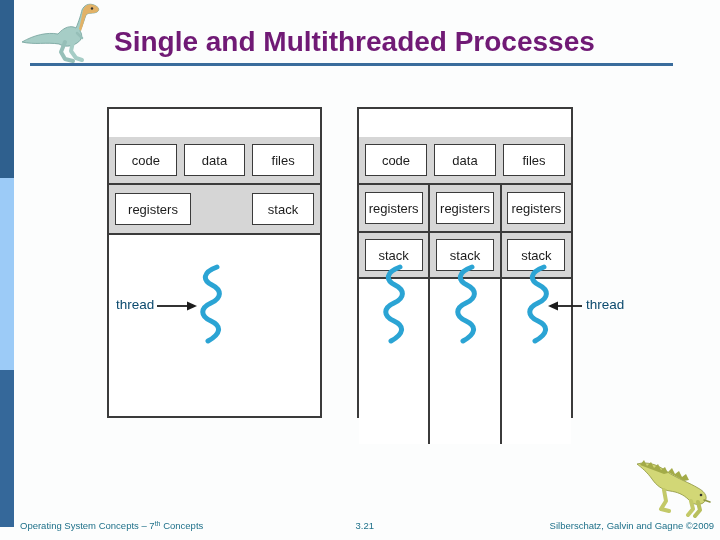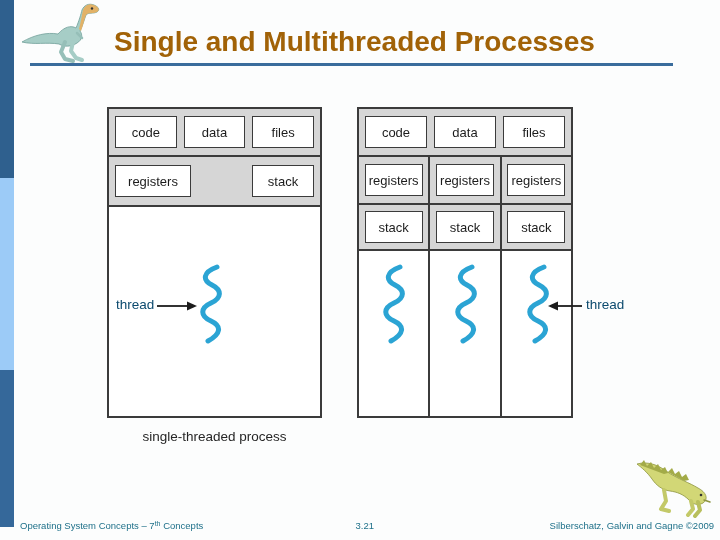--- a/index.html
+++ b/index.html
@@ -10,30 +10,30 @@
   .sidebar-seg{position:absolute;left:0;width:14px;}
   .seg-top{top:0;height:178px;background:#2f608e;}
   .seg-mid{top:178px;height:192px;background:#9ccbf7;}
   .seg-bottom{top:370px;height:157px;background:#35689a;}
 
   .logo-dino{position:absolute;left:20px;top:2px;width:98px;height:64px;}
   .footer-dino{position:absolute;left:634px;top:458px;width:86px;height:62px;z-index:1;}
 
   .page-title{
     position:absolute;left:114px;top:26px;width:590px;
-    font-size:28px;font-weight:700;color:#a16207;white-space:nowrap;
+    font-size:28px;font-weight:700;color:#701a75;white-space:nowrap;
   }
   .title-underline{position:absolute;left:30px;top:63px;width:643px;height:3px;background:#3a6c9c;}
 
   .process{position:absolute;top:107px;background:#ffffff;border:2px solid #3b3b3b;}
   .process.single{left:107px;width:211px;height:307px;}
   .process.multi{left:357px;width:212px;height:307px;}
 
   .band{background:#d6d6d6;border-bottom:2px solid #3b3b3b;display:flex;align-items:center;}
-  .band.top{height:46px;padding:0 6px;gap:7px;}
+  .band.top{height:46px;padding:0 6px;gap:7px;margin-top:28px;}
   .membox{
     background:#ffffff;border:1.5px solid #3b3b3b;height:30px;
     display:flex;align-items:center;justify-content:center;
     font-size:13px;color:#1c1c1c;box-sizing:content-box;
   }
   .band.top .membox{flex:1;}
   .band.regs{height:48px;padding:0 6px;justify-content:space-between;}
   .membox.w-reg{width:74px;}
   .membox.w-stack{width:60px;}
 
@@ -156,21 +156,20 @@
   <svg class="arrow ar-left" viewBox="0 0 40 12">
     <line x1="0" y1="6" x2="31" y2="6" stroke="#1c1c1c" stroke-width="1.8"></line>
     <polygon points="30,1.5 40,6 30,10.5" fill="#1c1c1c"></polygon>
   </svg>
   <svg class="arrow ar-right" viewBox="0 0 34 12">
     <line x1="9" y1="6" x2="34" y2="6" stroke="#1c1c1c" stroke-width="1.8"></line>
     <polygon points="10,1.5 0,6 10,10.5" fill="#1c1c1c"></polygon>
   </svg>
   <div class="thread-label tl-right">thread</div>
 
-  <div class="caption cap-single">single-threaded process</div>
 
   <div class="footer-text f-left"><span>Operating System Concepts – 7</span><span class="sup">th</span><span> Concepts</span></div>
   <div class="footer-text f-center">3.21</div>
   <div class="footer-text f-right">Silberschatz, Galvin and Gagne ©2009</div>
 
   <svg class="footer-dino" viewBox="0 0 86 62">
     <path d="M3 6 C14 3 24 7 32 13 C44 21 56 25 64 30 C72 34 75 41 69 45 C64 48 58 46 55 42 C49 36 43 34 36 33 C28 32 22 27 18 21 C13 14 8 10 3 6 Z" fill="#d2d776" stroke="#8d9440" stroke-width="0.8"></path>
     <path d="M6 7 L10 2 L13 8 L17 4 L20 10 L24 6 L27 12 L31 9 L34 15 L30 16 Z" fill="#a3ab48"></path>
     <path d="M34 14 L38 10 L41 16 L45 13 L48 19 L52 16 L55 22 L50 23 Z" fill="#a3ab48"></path>
     <path d="M30 32 L32 43 L27 51 L35 53" fill="none" stroke="#c3c968" stroke-width="4" stroke-linecap="round" stroke-linejoin="round"></path>

